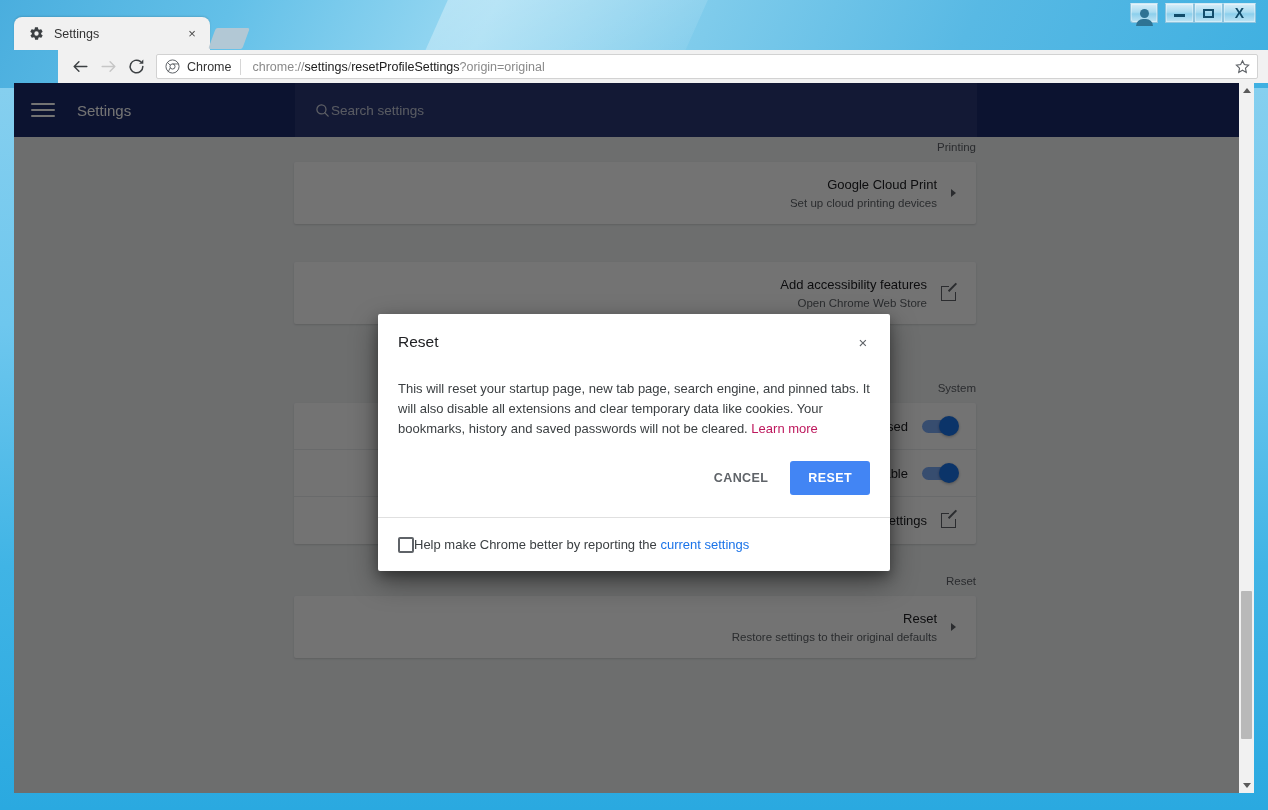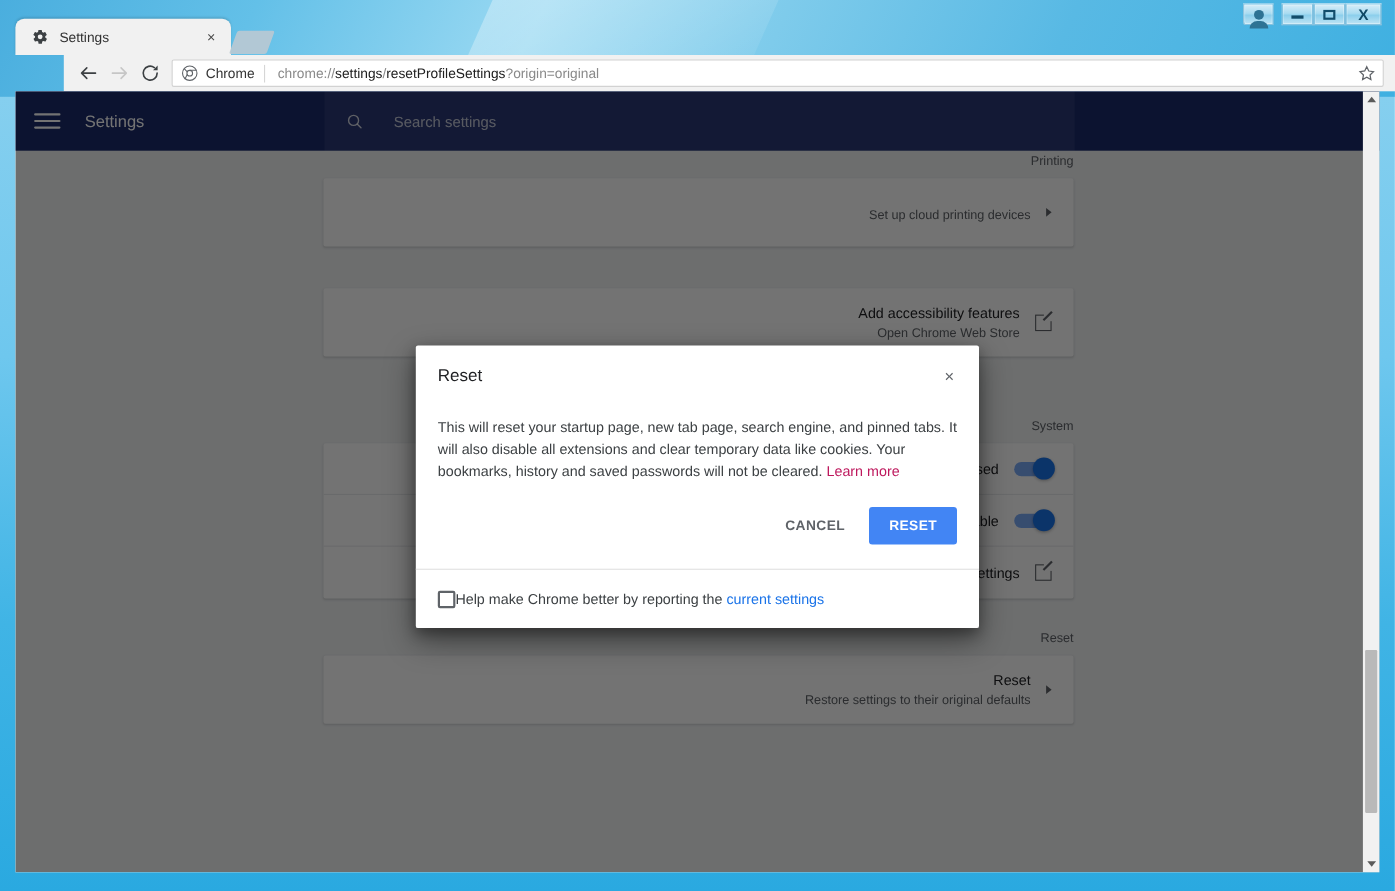--- a/index.html
+++ b/index.html
@@ -211,21 +211,20 @@
     left: 281px; top: 0;
     width: 682px; height: 54px;
     background: rgba(255,255,255,.07);
     display: flex; align-items: center;
     cursor: text;
   }
   #search-icon { margin-left: 19px; flex: 0 0 auto; display: flex; }
   #search-placeholder {
     font-size: 13.5px;
     color: rgba(255,255,255,.72);
-    margin-left: 27px;
     white-space: nowrap;
   }
 
   
   #settings-body {
     position: absolute;
     left: 0; top: 54px;
     width: 1225px; height: 656px;
   }
   .section-label {
@@ -533,20 +532,21 @@
       </div>
     </div>
 
     <div id="settings-body">
 
       <div class="section" style="top:4px;">
         <div class="section-label">Printing</div>
         <div class="card">
           <div class="row tall">
             <div class="row-text">
+              <div class="row-title">Google Cloud Print</div>
               <div class="row-sub">Set up cloud printing devices</div>
             </div>
             <div class="row-action">
                 <span class="chev"></span>
               </div>
           </div>
         </div>
       </div>
 
       <div class="section" style="top:125px;">

